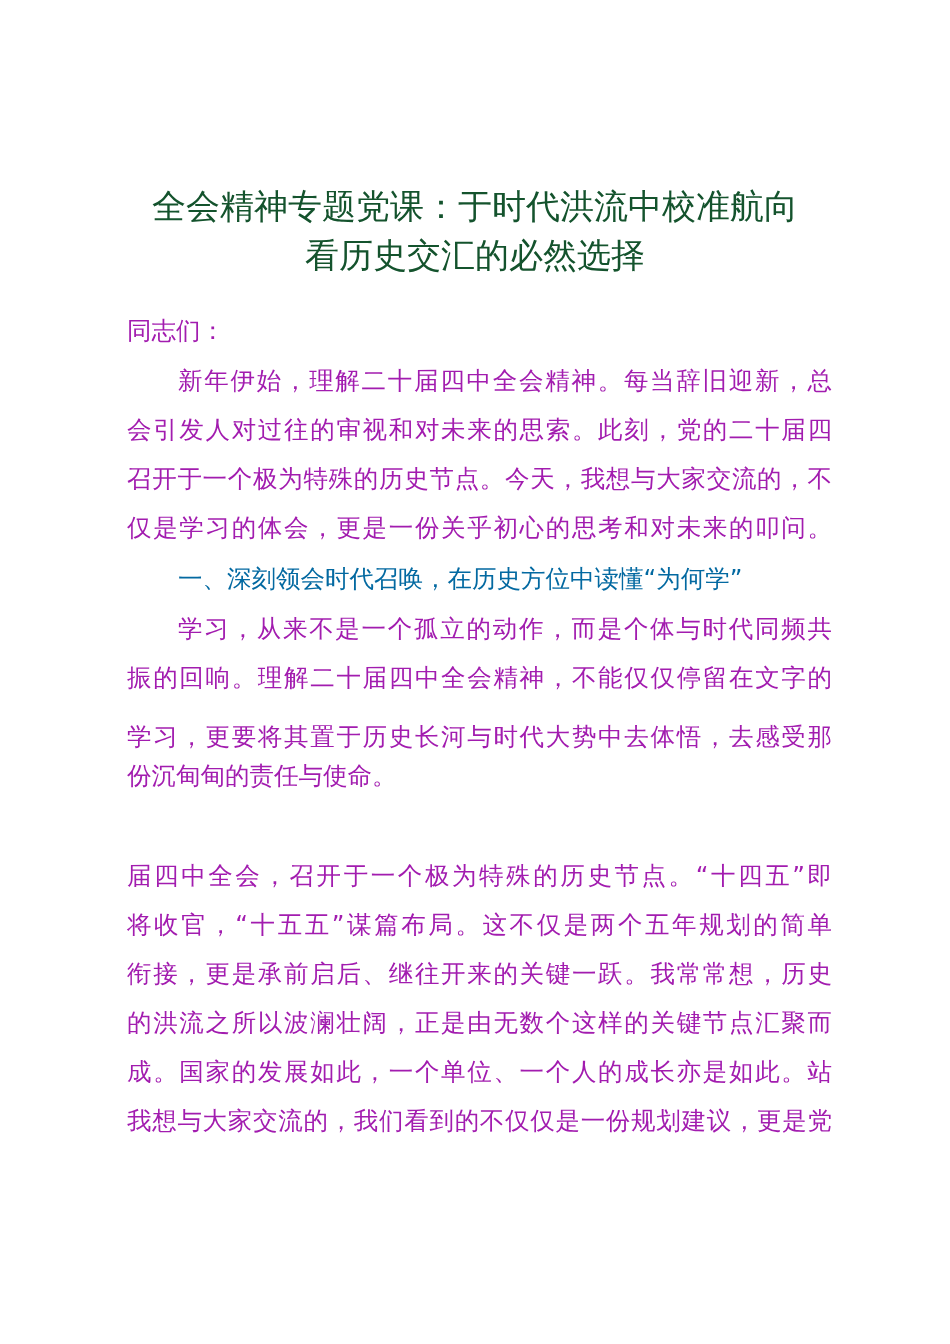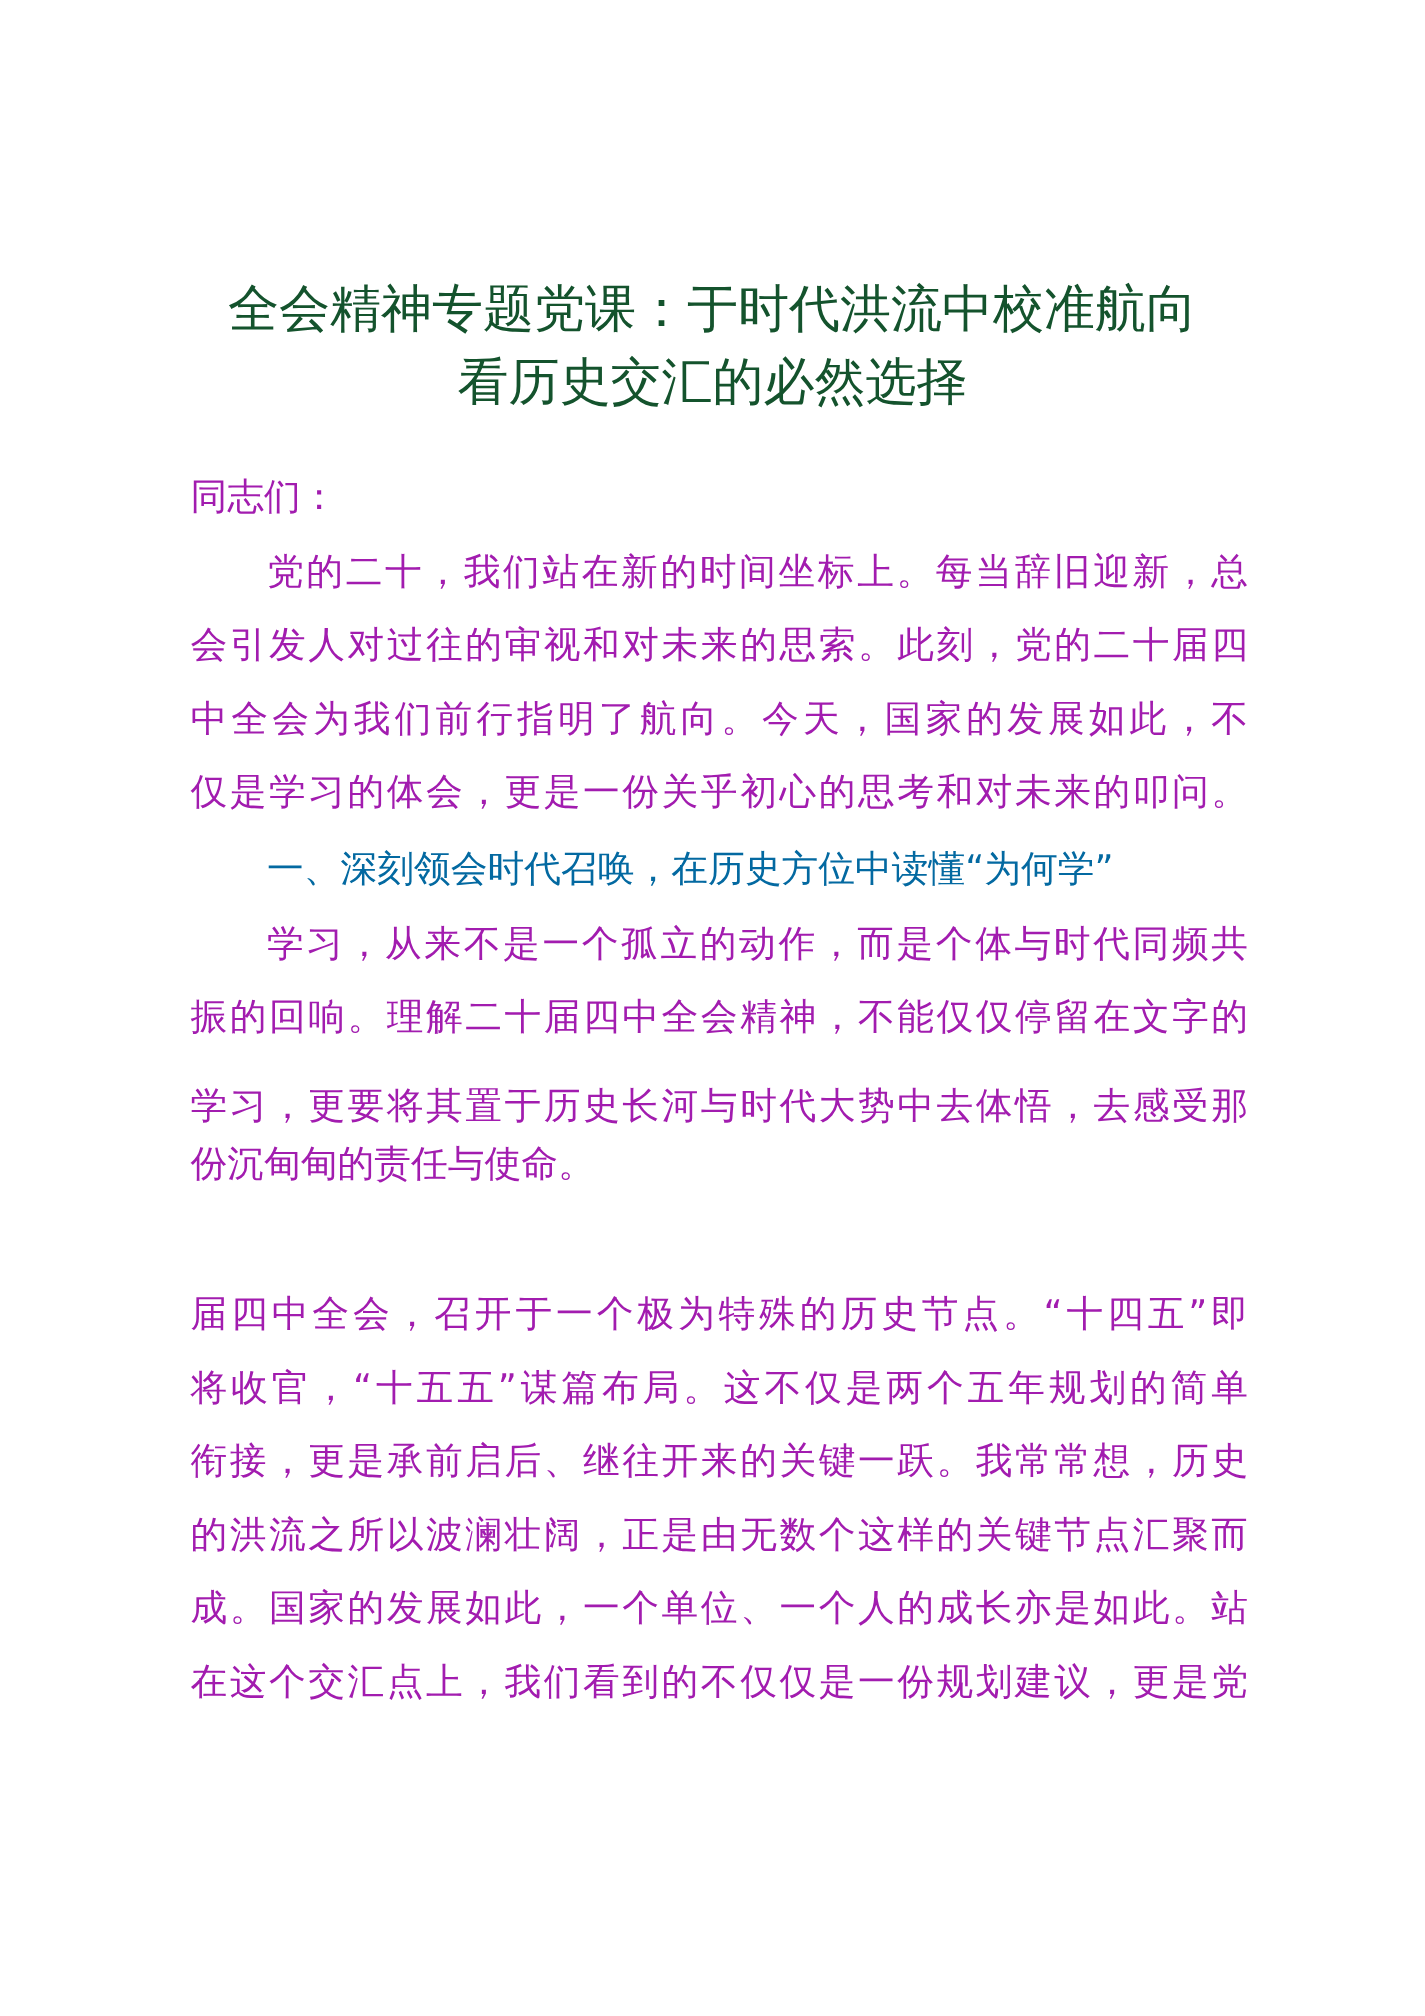--- a/index.html
+++ b/index.html
@@ -63,32 +63,32 @@
 </head>
 <body>
 
 <div class="page">
 
   <div class="title-line" style="top:186px;">全会精神专题党课：于时代洪流中校准航向</div>
   <div class="title-line" style="top:235px;">看历史交汇的必然选择</div>
 
   <div class="body-line last" style="top:316px; left:127px;">同志们：</div>
 
-  <div class="body-line indent" style="top:366px;">党的二十，我们站在新的时间坐标上。每当辞旧迎新，总</div>
+  <div class="body-line indent" style="top:366px;">新年伊始，理解二十届四中全会精神。每当辞旧迎新，总</div>
   <div class="body-line" style="top:415px;">会引发人对过往的审视和对未来的思索。此刻，党的二十届四</div>
-  <div class="body-line" style="top:464px;">中全会为我们前行指明了航向。今天，国家的发展如此，不</div>
+  <div class="body-line" style="top:464px;">召开于一个极为特殊的历史节点。今天，我想与大家交流的，不</div>
   <div class="body-line" style="top:513px;">仅是学习的体会，更是一份关乎初心的思考和对未来的叩问。</div>
 
   <div class="heading-line" style="top:564px;">一、深刻领会时代召唤，在历史方位中读懂“为何学”</div>
 
   <div class="body-line indent" style="top:614px;">学习，从来不是一个孤立的动作，而是个体与时代同频共</div>
   <div class="body-line" style="top:663px;">振的回响。理解二十届四中全会精神，不能仅仅停留在文字的</div>
   <div class="body-line" style="top:688px;margin-top:34px;">学习，更要将其置于历史长河与时代大势中去体悟，去感受那</div>
   <div class="body-line last" style="top:761px;">份沉甸甸的责任与使命。</div>
 
   <div class="body-line" style="top:861px;">届四中全会，召开于一个极为特殊的历史节点。“十四五”即</div>
   <div class="body-line" style="top:910px;">将收官，“十五五”谋篇布局。这不仅是两个五年规划的简单</div>
   <div class="body-line" style="top:959px;">衔接，更是承前启后、继往开来的关键一跃。我常常想，历史</div>
   <div class="body-line" style="top:1008px;">的洪流之所以波澜壮阔，正是由无数个这样的关键节点汇聚而</div>
   <div class="body-line" style="top:1057px;">成。国家的发展如此，一个单位、一个人的成长亦是如此。站</div>
-  <div class="body-line" style="top:1106px;">在这个交汇点上，我们看到的不仅仅是一份规划建议，更是党</div>
+  <div class="body-line" style="top:1106px;">我想与大家交流的，我们看到的不仅仅是一份规划建议，更是党</div>
 
 </div>
 
 </body></html>

